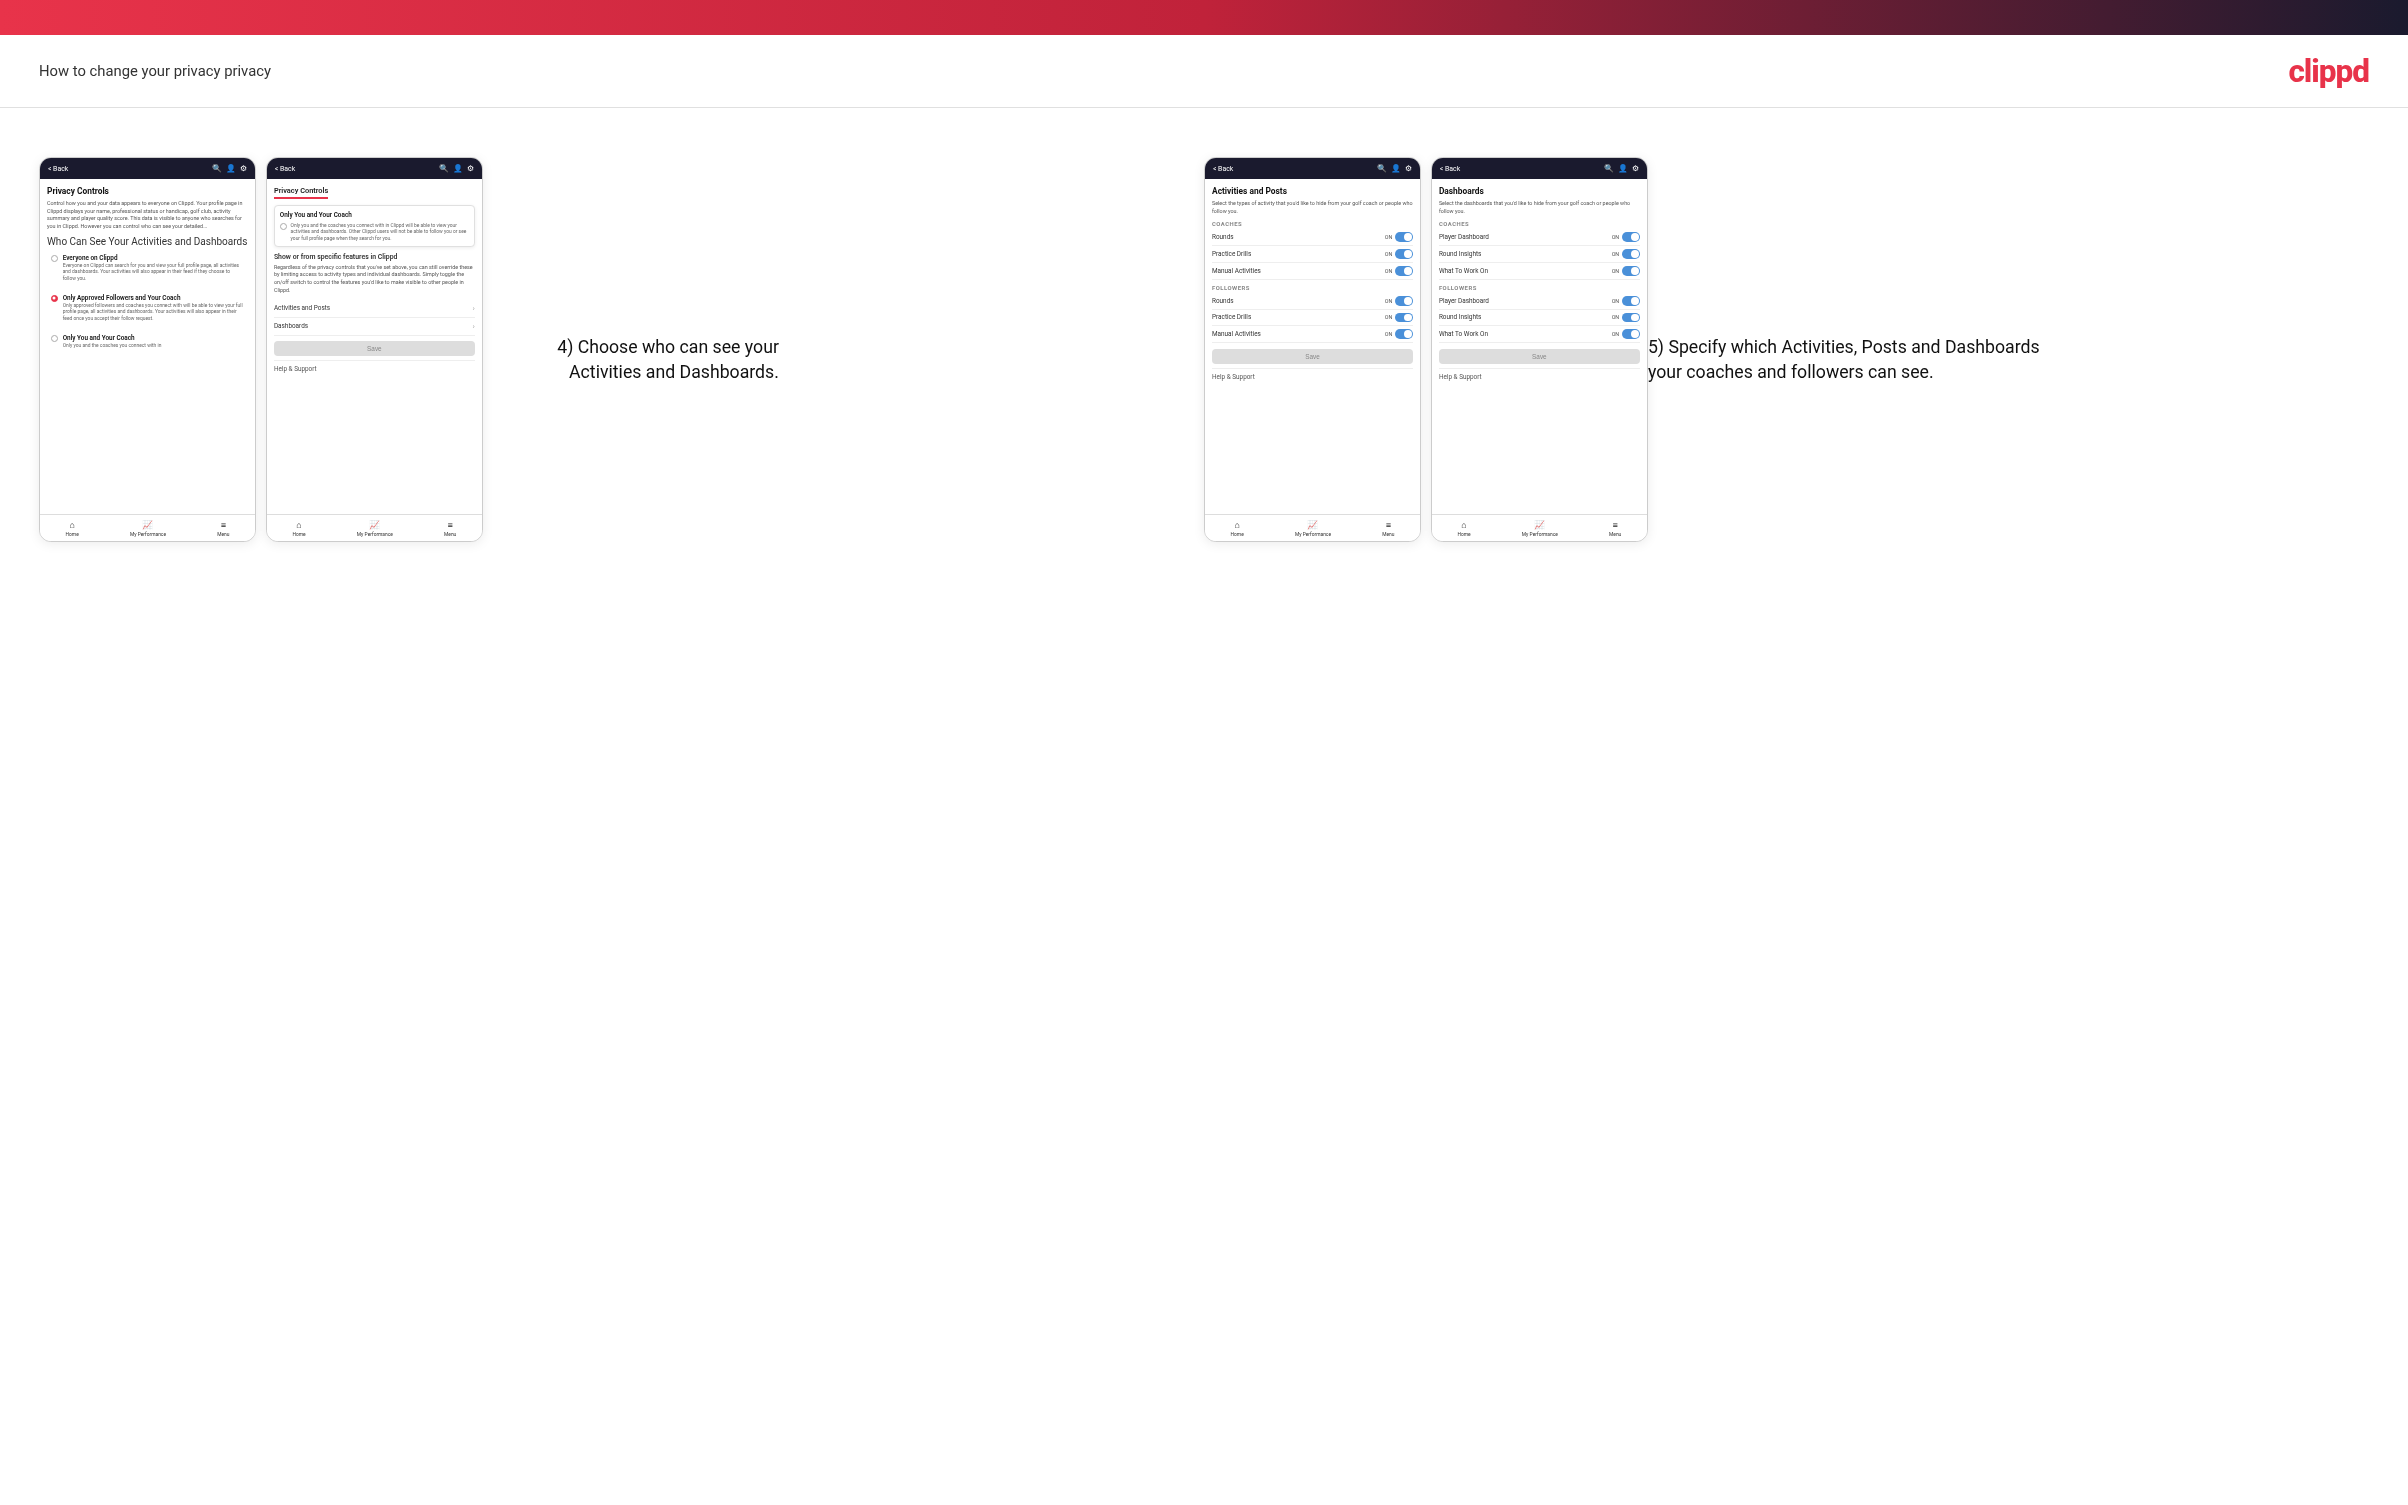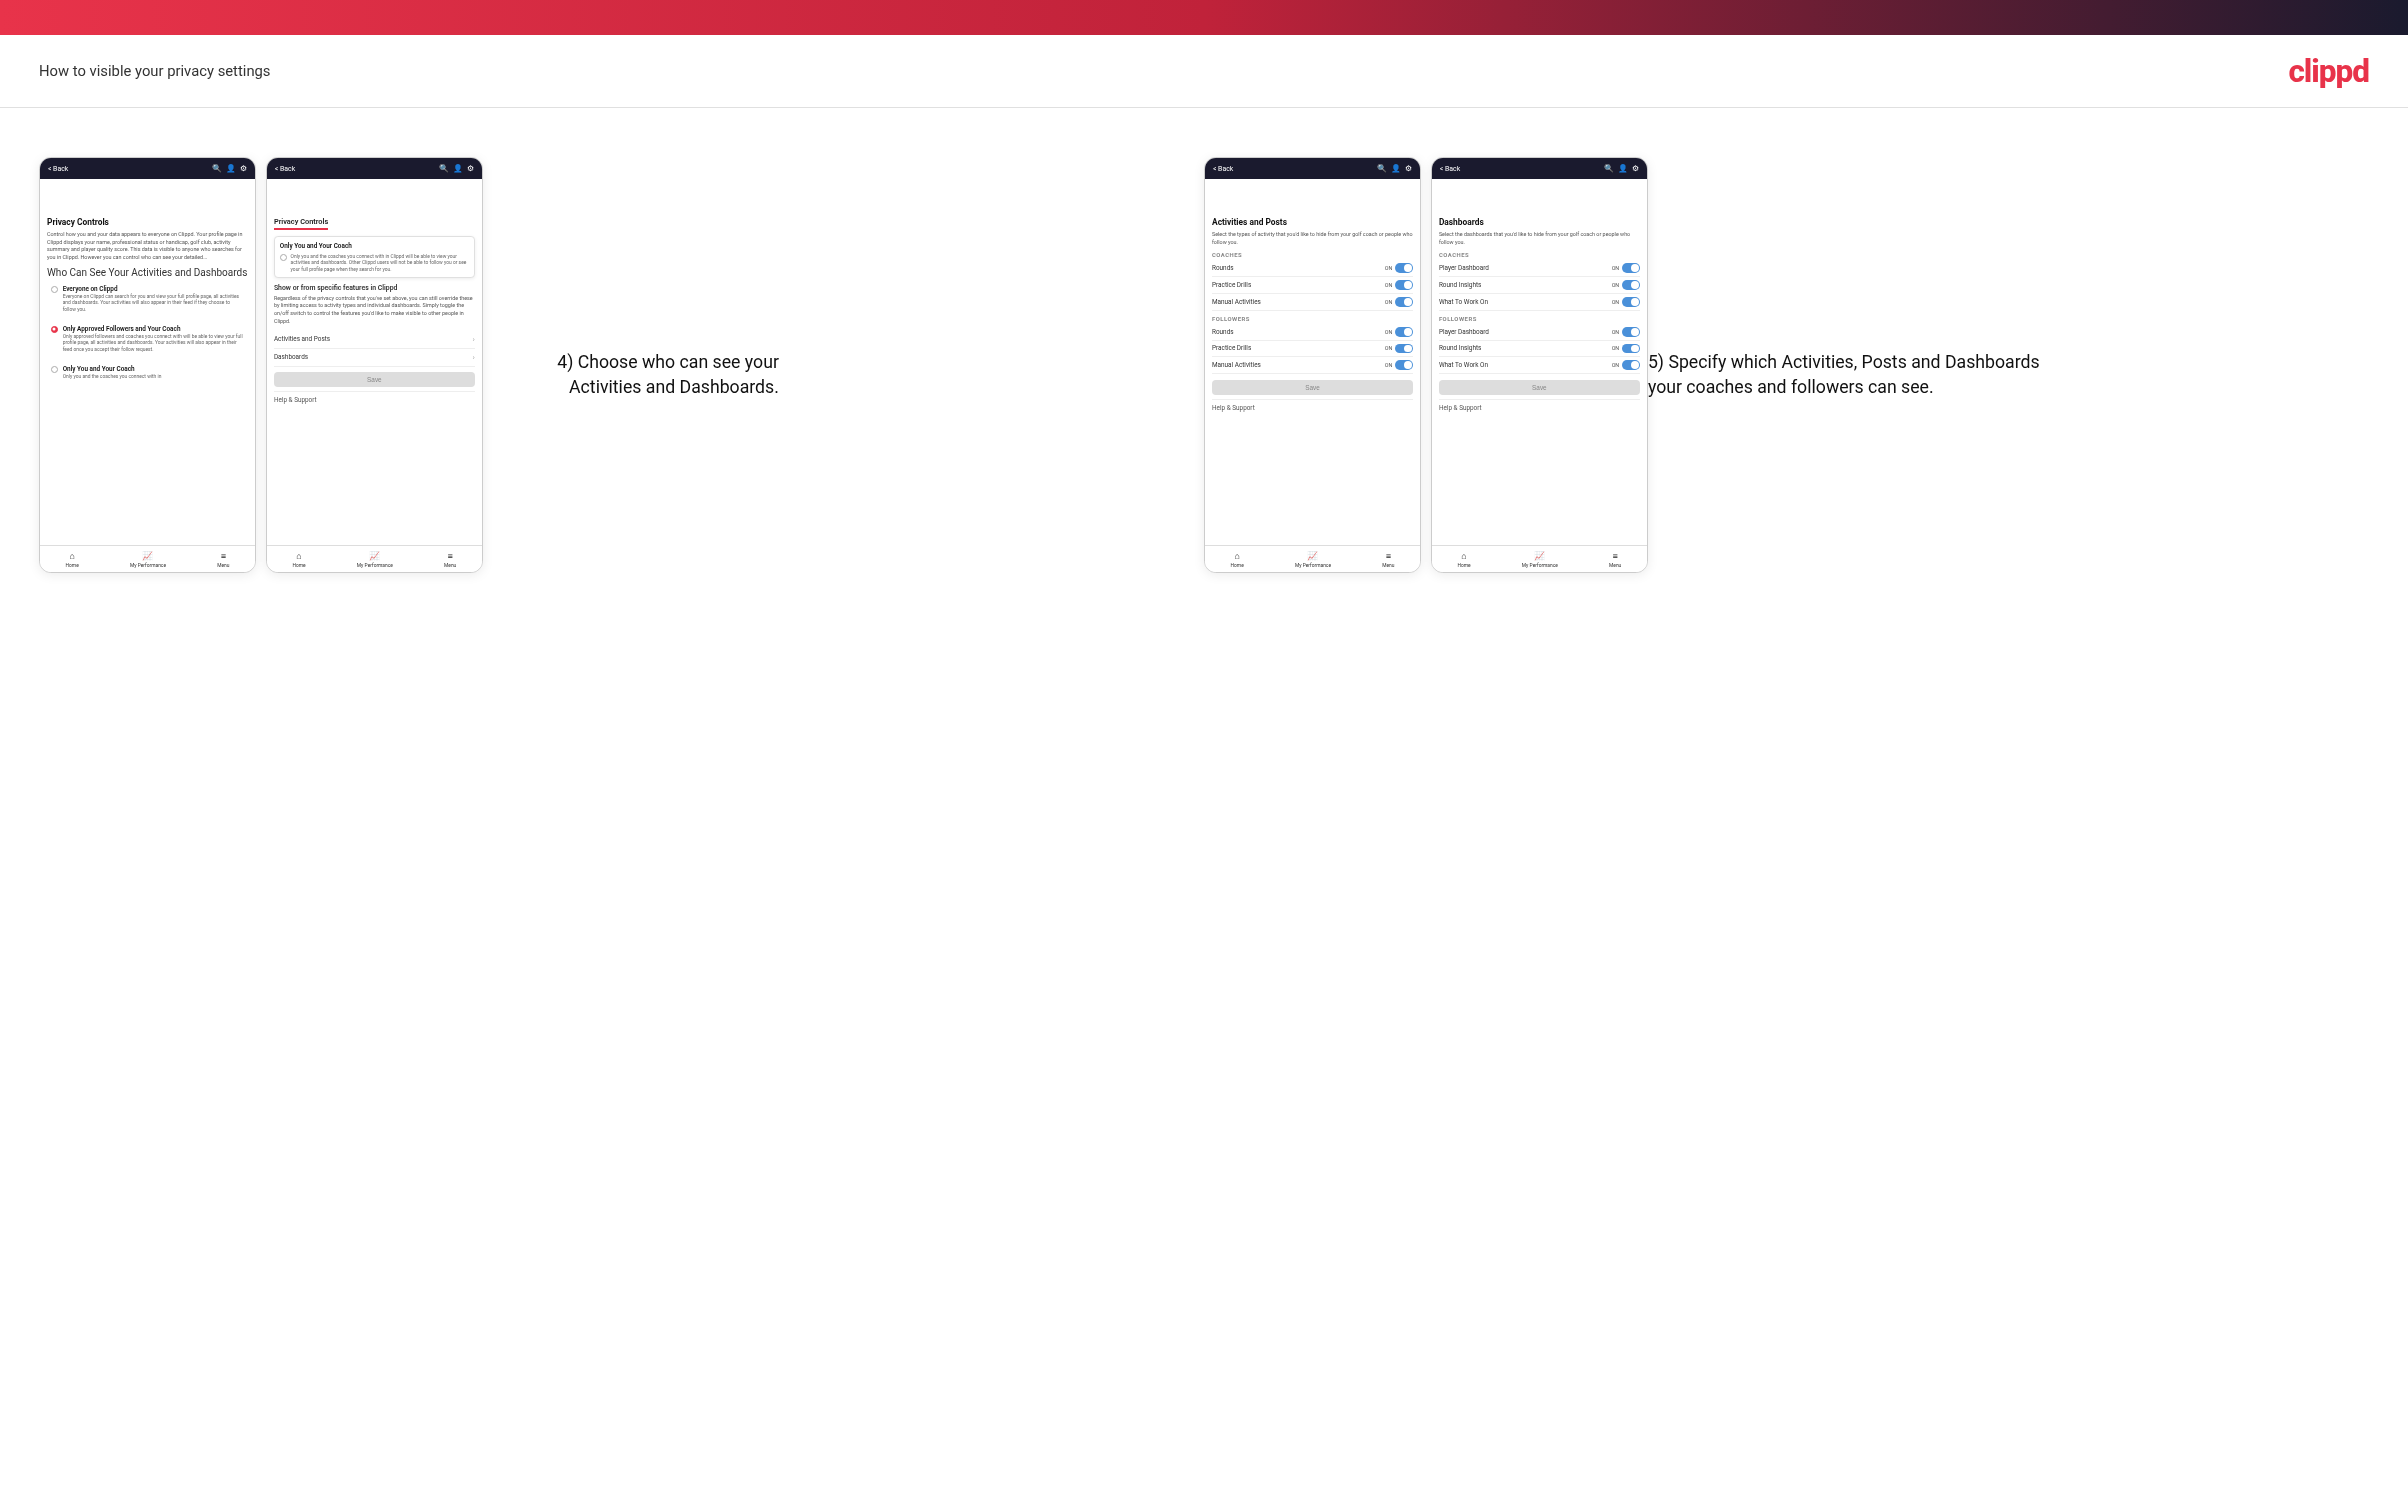--- a/index.html
+++ b/index.html
@@ -106,21 +106,20 @@
       gap: 3.9px;
     }
     .phone-nav-icon {
       font-size: 7.9px;
       color: #fff;
     }
 
     .phone-body {
       padding: 7px;
       min-height: 335px;
-      margin-top: 31px;
     }
 
     .phone-section-title {
       font-size: 8.4px;
       font-weight: 700;
       color: #111;
       margin-bottom: 3.9px;
     }
 
     .phone-body-text {
@@ -313,21 +312,21 @@
       display: flex;
       gap: 9.9px;
     }
   </style>
 </head>
 <body>
 
 <div class="top-bar"></div>
 
 <div class="header">
-  <span class="header-title">How to visible your privacy settings</span>
+  <span class="header-title">How to change your privacy privacy</span>
   <span class="logo">clippd</span>
 </div>
 
 <div class="main">
 
   <div class="mockup-grid">
 
     <div class="mockup-section">
       <div class="double-phone">
 

